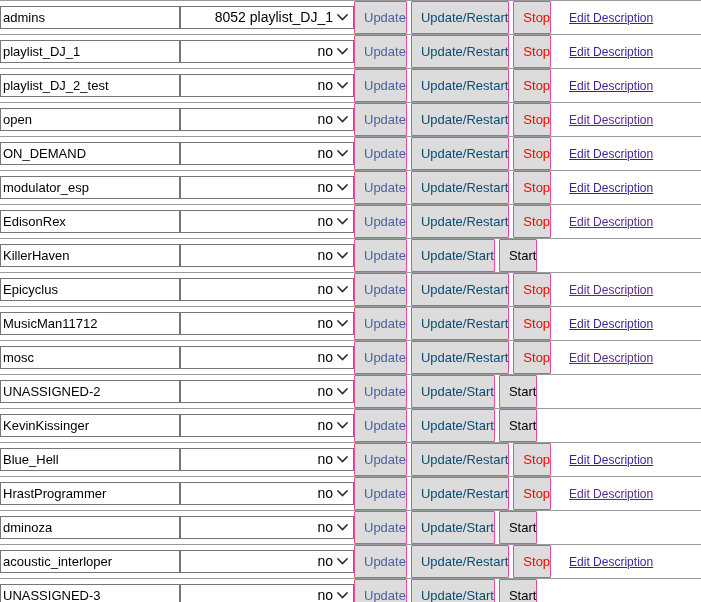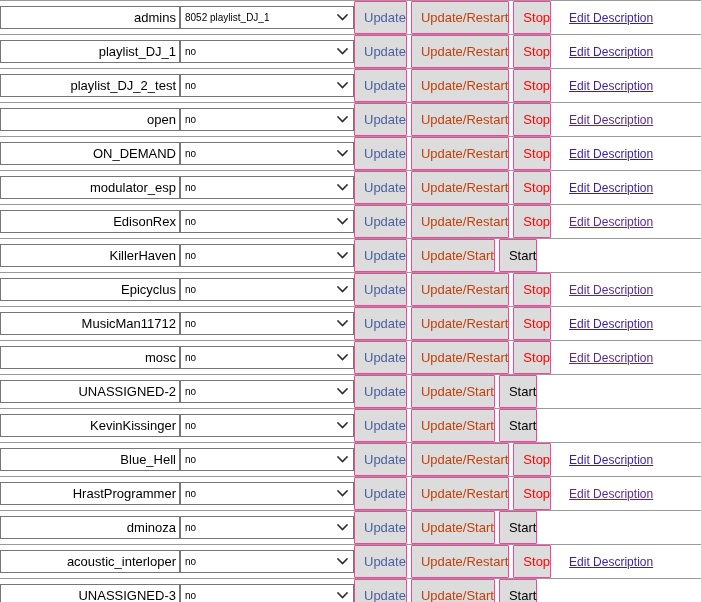--- a/index.html
+++ b/index.html
@@ -49,21 +49,21 @@
     width: 347px;
     padding: 0 0 0 2px;
     white-space: nowrap;
   }
 
   
   input.name-field {
     box-sizing: border-box;
     width: 100%;
     height: 23px;
-    text-align: right;
+    text-align: left;
     font-family: "Liberation Sans", "DejaVu Sans", sans-serif;
     font-size: 13px;
     color: #000000;
     background: #ffffff;
     border: 1px solid #767676;
     border-radius: 0;
     padding: 1px 3px 1px 2px;
     outline: none;
   }
 
@@ -74,28 +74,29 @@
     height: 23px;
   }
   select.mount-select {
     -webkit-appearance: none;
     -moz-appearance: none;
     appearance: none;
     box-sizing: border-box;
     width: 100%;
     height: 23px;
     font-family: "Liberation Sans", "DejaVu Sans", sans-serif;
-    font-size: 10px;
+    font-size: 14px;
     color: #000000;
     background: #ffffff;
     border: 1px solid #767676;
     border-radius: 0;
     padding: 1px 20px 1px 4px;
     outline: none;
     line-height: 19px;
+    text-align: right;
   }
   .select-arrow {
     position: absolute;
     right: 6px;
     top: 0;
     height: 23px;
     width: 11px;
     pointer-events: none;
     display: flex;
     align-items: center;
@@ -115,21 +116,21 @@
     line-height: 13px;
     background: #dcdcdc;
     border: 1px solid #ec4899;
     border-radius: 1px;
     padding: 2px 0 3px 9px;
     margin: 0 4px 0 0;
     cursor: pointer;
     text-align: center;
   }
   button.btn-update      { color: #4a5f9e; }
-  button.btn-update-go   { color: #c2410c; }
+  button.btn-update-go   { color: #0c4a6e; }
   button.btn-stop        { color: #ff0000; }
   button.btn-start       { color: #000000; }
 
   a.edit-link {
     display: inline-block;
     vertical-align: middle;
     font-family: "Liberation Sans", "DejaVu Sans", sans-serif;
     font-size: 12px;
     color: #3c1f9e;
     text-decoration: underline;

